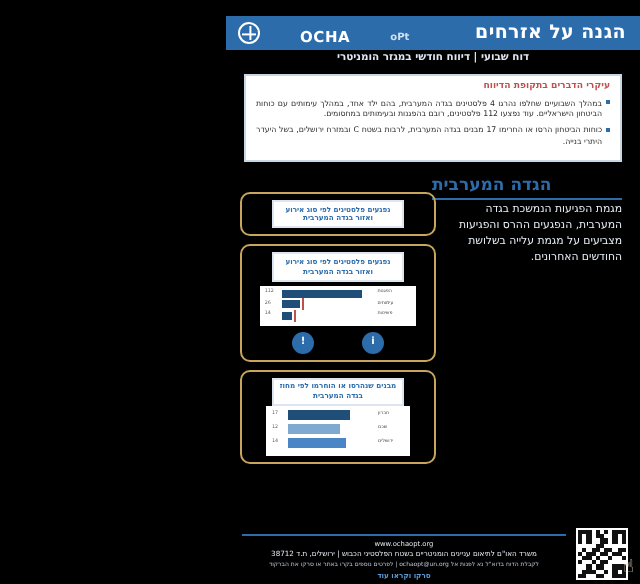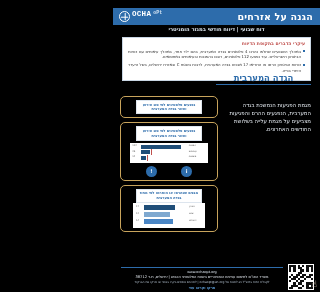--- a/index.html
+++ b/index.html
@@ -38,24 +38,23 @@
     color: #ffffff;
     font-size: 9.5px;
     font-weight: 700;
     letter-spacing: 0.2px;
     line-height: 1;
     white-space: nowrap;
     padding-left: 11px;
   }
   .ocha-logo {
     display: flex;
-    align-items: flex-start;
-    gap: 2px;
+    align-items: flex-end;
+    gap: 20px;
     direction: ltr;
-    font-family: Liberation Mono, monospace;
   }
   .ocha-mark {
     width: 9px; height: 9px;
     border-radius: 50%;
     border: 0.8px solid #ffffff;
     position: relative;
     flex: none;
   }
   .ocha-mark::before {
     content: "";
@@ -140,23 +139,23 @@
     color: #2b2b2b;
     font-size: 3.9px;
     line-height: 1.45;
     text-align: justify;
     flex: 1;
   }
 
   
   .section-heading-wrap {
     position: absolute;
-    right: 9px; top: 74px;
+    right: 9px; top: 89px;
     width: 95px;
-    text-align: center;
+    text-align: left;
   }
   .section-heading {
     color: #2d6cab;
     font-size: 8.5px;
     font-weight: 700;
     line-height: 1;
     padding-bottom: 1.5px;
     border-bottom: 0.8px solid #2d6cab;
     display: block;
   }

